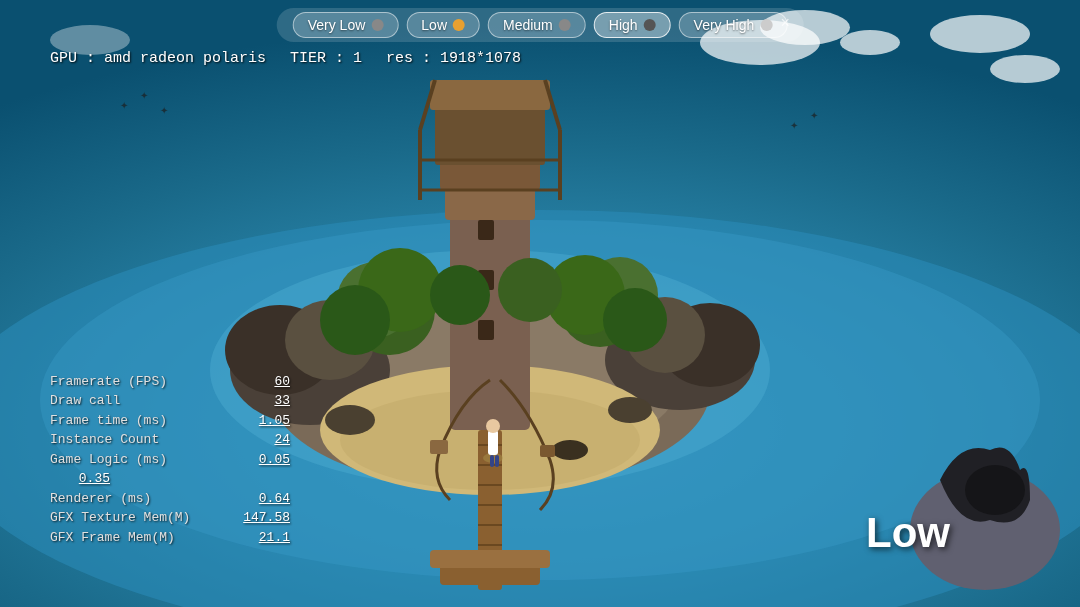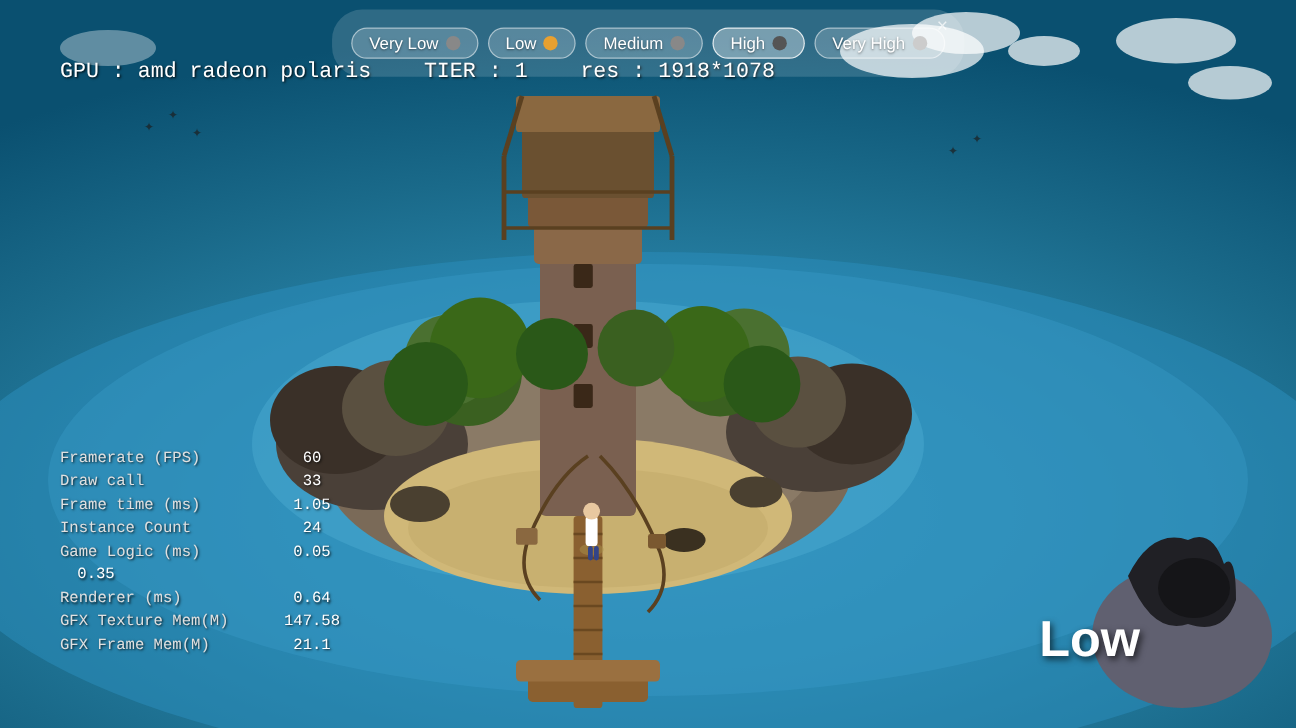--- a/index.html
+++ b/index.html
@@ -60,49 +60,50 @@
       gap: 20px;
     }
 
     .stats-label {
       min-width: 160px;
       color: #e0e0e0;
     }
 
     .stats-value {
       color: white;
-      text-align: center;
+      text-align: right;
       min-width: 60px;
+      text-decoration: underline;
     }
 
     
     .gpu-info {
       position: absolute;
       top: 50px;
       left: 50px;
       color: white;
-      font-size: 18px;
+      font-size: 15px;
       font-family: 'Courier New', monospace;
       text-shadow: 1px 1px 2px rgba(0,0,0,0.9);
       display: flex;
-      gap: 44px;
+      gap: 24px;
     }
 
     
     .quality-bar {
       position: absolute;
       top: 8px;
       left: 50%;
       transform: translateX(-50%);
       display: flex;
       gap: 8px;
       align-items: center;
       background: rgba(255,255,255,0.15);
       border-radius: 25px;
-      padding: 15px 16px;
+      padding: 4px 16px;
     }
 
     .quality-option {
       display: flex;
       align-items: center;
       gap: 6px;
       padding: 4px 14px;
       border-radius: 20px;
       background: rgba(255,255,255,0.2);
       border: 1px solid rgba(255,255,255,0.5);

